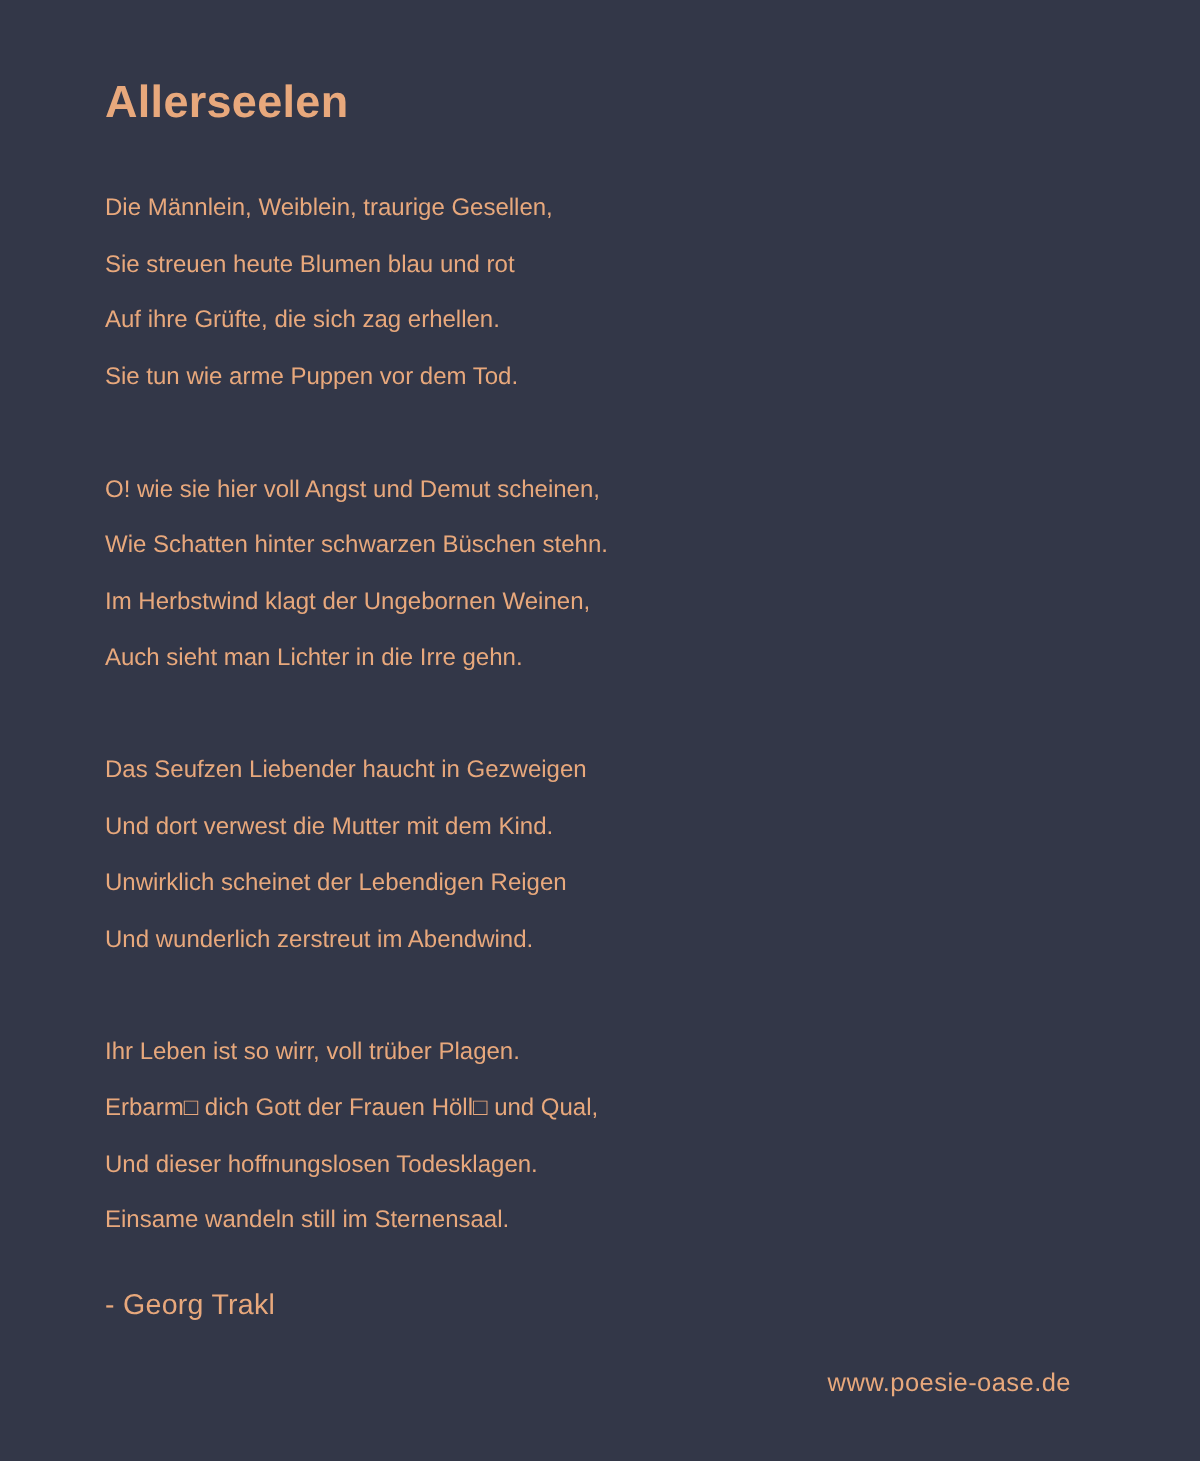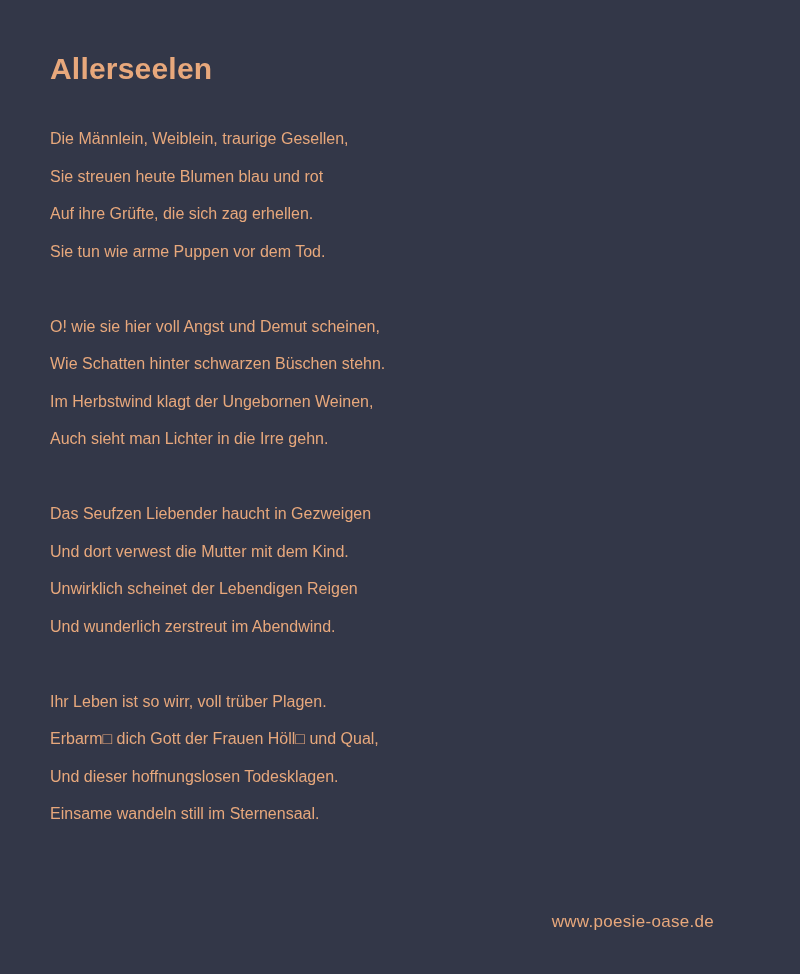--- a/index.html
+++ b/index.html
@@ -11,21 +11,21 @@
     height: 974px;
     background: #333748;
     font-family: "Liberation Sans", sans-serif;
     overflow: hidden;
   }
   .poem-card {
     position: relative;
     width: 764px;
     height: 974px;
     box-sizing: border-box;
-    padding: 52px 50px 0 50px;
+    padding: 52px 50px 0 70px;
     color: #e8a87c;
   }
   .poem-title {
     font-size: 30px;
     font-weight: bold;
     color: #e8a87c;
     margin: 0 0 34px 0;
     letter-spacing: 0.2px;
   }
   .poem-body {
@@ -67,14 +67,15 @@
 
 Das Seufzen Liebender haucht in Gezweigen
 Und dort verwest die Mutter mit dem Kind.
 Unwirklich scheinet der Lebendigen Reigen
 Und wunderlich zerstreut im Abendwind.
 
 Ihr Leben ist so wirr, voll trüber Plagen.
 Erbarm□ dich Gott der Frauen Höll□ und Qual,
 Und dieser hoffnungslosen Todesklagen.
 Einsame wandeln still im Sternensaal.</div>
+  <div class="poem-author">- Georg Trakl</div>
   <div class="site-url">www.poesie-oase.de</div>
 </div>
 
 </body></html>

